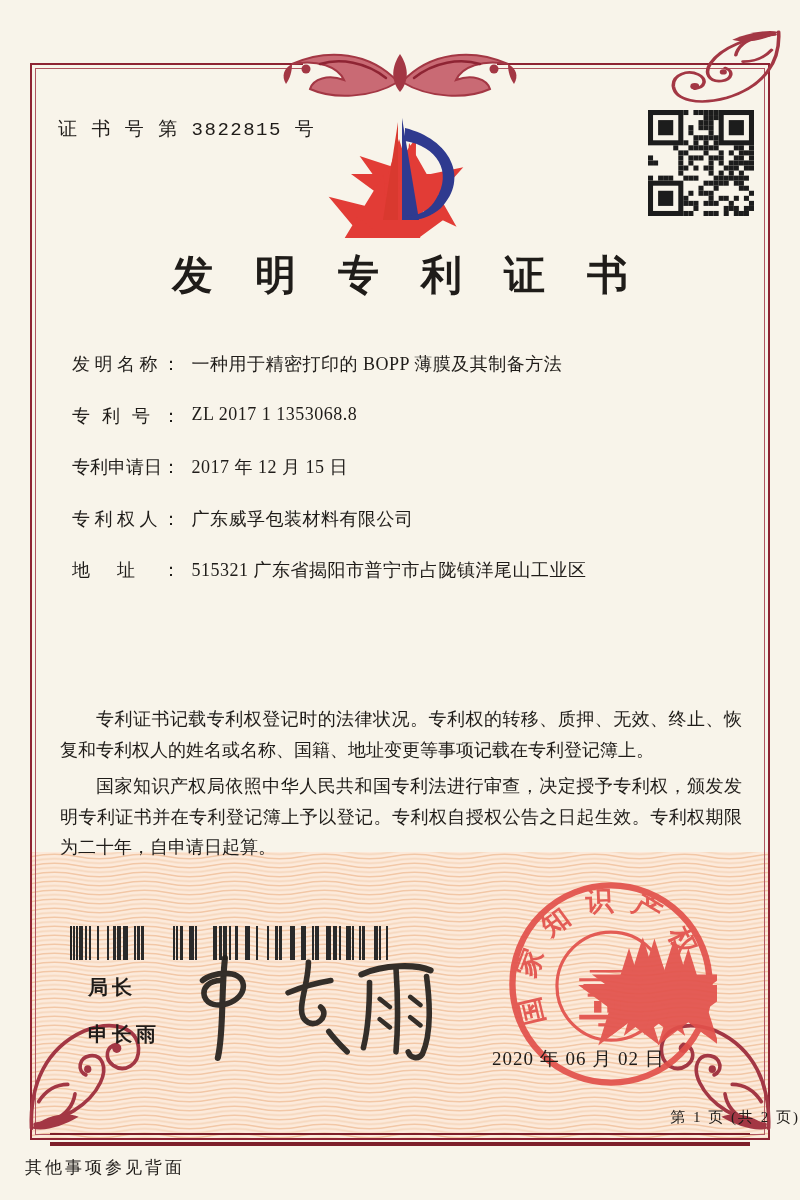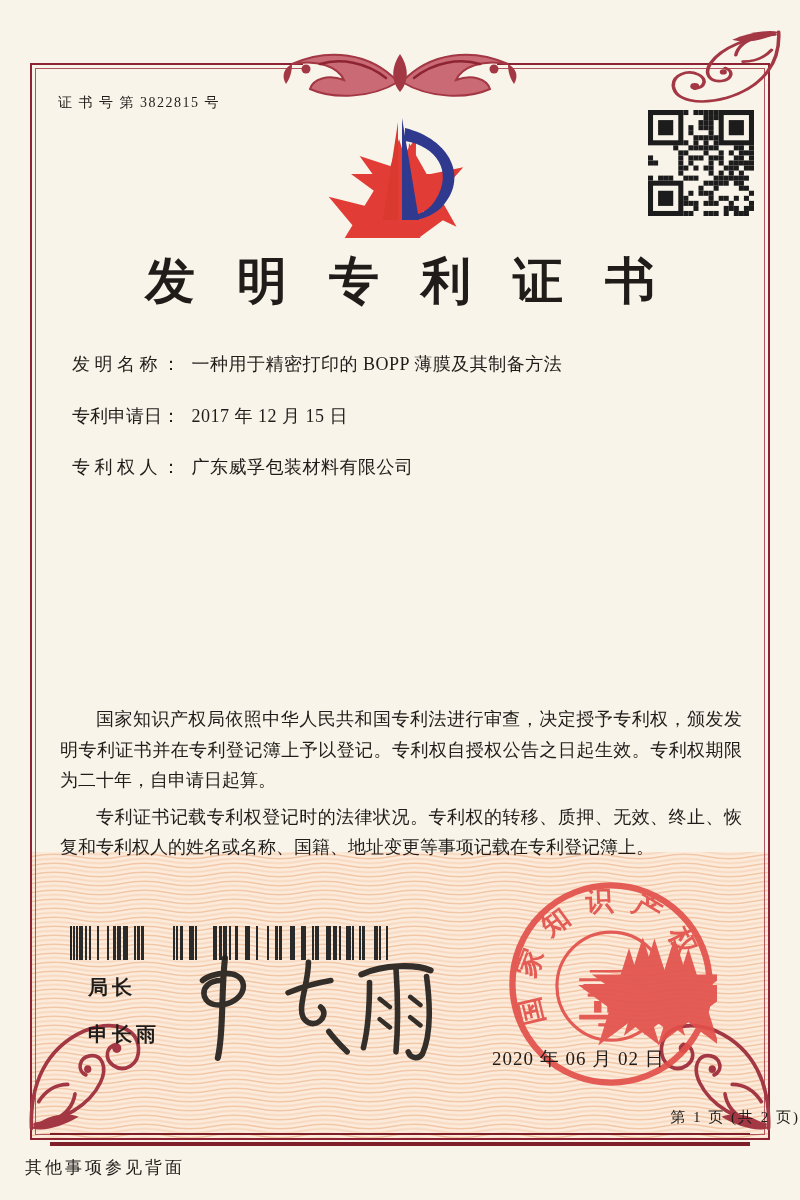--- a/index.html
+++ b/index.html
@@ -10,24 +10,24 @@
                border:2px solid #8e2433;z-index:2;}
   .frame-inner{position:absolute;top:68px;left:35px;right:35px;bottom:65px;
                border:1px solid #b05560;z-index:2;}
   .bottom-rule{position:absolute;top:1133px;left:50px;right:50px;height:7px;
                border-top:2px solid #7e1f2a;border-bottom:4px solid #7e1f2a;z-index:3;}
   .line-mask{position:absolute;top:57px;left:303px;width:194px;height:13px;background:#f8f4ea;z-index:3;}
   .orn{position:absolute;z-index:4;}
   
   .band{position:absolute;left:32px;top:852px;z-index:1;}
   
-  .cert-no{position:absolute;left:58px;top:94px;font-size:14px;letter-spacing:1.5px;z-index:5;}
+  .cert-no{position:absolute;left:58px;top:116px;font-size:19px;letter-spacing:1.5px;z-index:5;font-family:Liberation Mono, monospace;}
   .logo{position:absolute;left:320px;top:106px;z-index:5;}
   .qr{position:absolute;left:648px;top:110px;z-index:5;}
-  .title{position:absolute;left:0;top:248px;width:100%;text-align:center;font-size:50px;
+  .title{position:absolute;left:0;top:248px;width:100%;text-align:center;font-size:41px;
          font-weight:600;letter-spacing:42px;padding-left:42px;box-sizing:border-box;z-index:5;}
   
   .fields{position:absolute;left:72px;top:352px;width:670px;z-index:5;}
   .frow{height:51.5px;font-size:18px;white-space:nowrap;}
   .flabel{display:inline-block;width:108px;text-align:justify;text-align-last:justify;
           vertical-align:top;}
   .fvalue{margin-left:7px;letter-spacing:0.5px;}
   .grant-no{margin-left:54px;}
   .grant-no .flabel{width:112px;}
   
@@ -280,32 +280,40 @@
   </svg>
 
 <h1 class="title" style="margin:0">发明专利证书</h1>
 
 <div class="fields">
   <div class="frow">
     <span class="flabel">发明名称：</span>
     <span class="fvalue">一种用于精密打印的 BOPP 薄膜及其制备方法</span>
   </div>
   <div class="frow">
+    <span class="flabel">专利号：</span>
+    <span class="fvalue">ZL 2017 1 1353068.8</span>
+  </div>
+  <div class="frow">
     <span class="flabel">专利申请日：</span>
     <span class="fvalue">2017 年 12 月 15 日</span>
   </div>
   <div class="frow">
     <span class="flabel">专利权人：</span>
     <span class="fvalue">广东威孚包装材料有限公司</span>
   </div>
+  <div class="frow">
+    <span class="flabel">地址：</span>
+    <span class="fvalue">515321 广东省揭阳市普宁市占陇镇洋尾山工业区</span>
+  </div>
 </div>
 
 <div class="paras">
+  <p>专利证书记载专利权登记时的法律状况。专利权的转移、质押、无效、终止、恢复和专利权人的姓名或名称、国籍、地址变更等事项记载在专利登记簿上。</p>
   <p>国家知识产权局依照中华人民共和国专利法进行审查，决定授予专利权，颁发发明专利证书并在专利登记簿上予以登记。专利权自授权公告之日起生效。专利权期限为二十年，自申请日起算。</p>
-  <p>专利证书记载专利权登记时的法律状况。专利权的转移、质押、无效、终止、恢复和专利权人的姓名或名称、国籍、地址变更等事项记载在专利登记簿上。</p>
 </div>
 
 <svg class="barcode" width="336" height="34" viewBox="0 0 336 34">
     <rect x="0" y="0" width="2" height="34" fill="#222"></rect>
     <rect x="3" y="0" width="2" height="34" fill="#2a2a2a"></rect>
     <rect x="6" y="0" width="2" height="34" fill="#2a2a2a"></rect>
     <rect x="9" y="0" width="4" height="34" fill="#2a2a2a"></rect>
     <rect x="15" y="0" width="2" height="34" fill="#2a2a2a"></rect>
     <rect x="19" y="0" width="2" height="34" fill="#2a2a2a"></rect>
     <rect x="27" y="0" width="2" height="34" fill="#2a2a2a"></rect>

